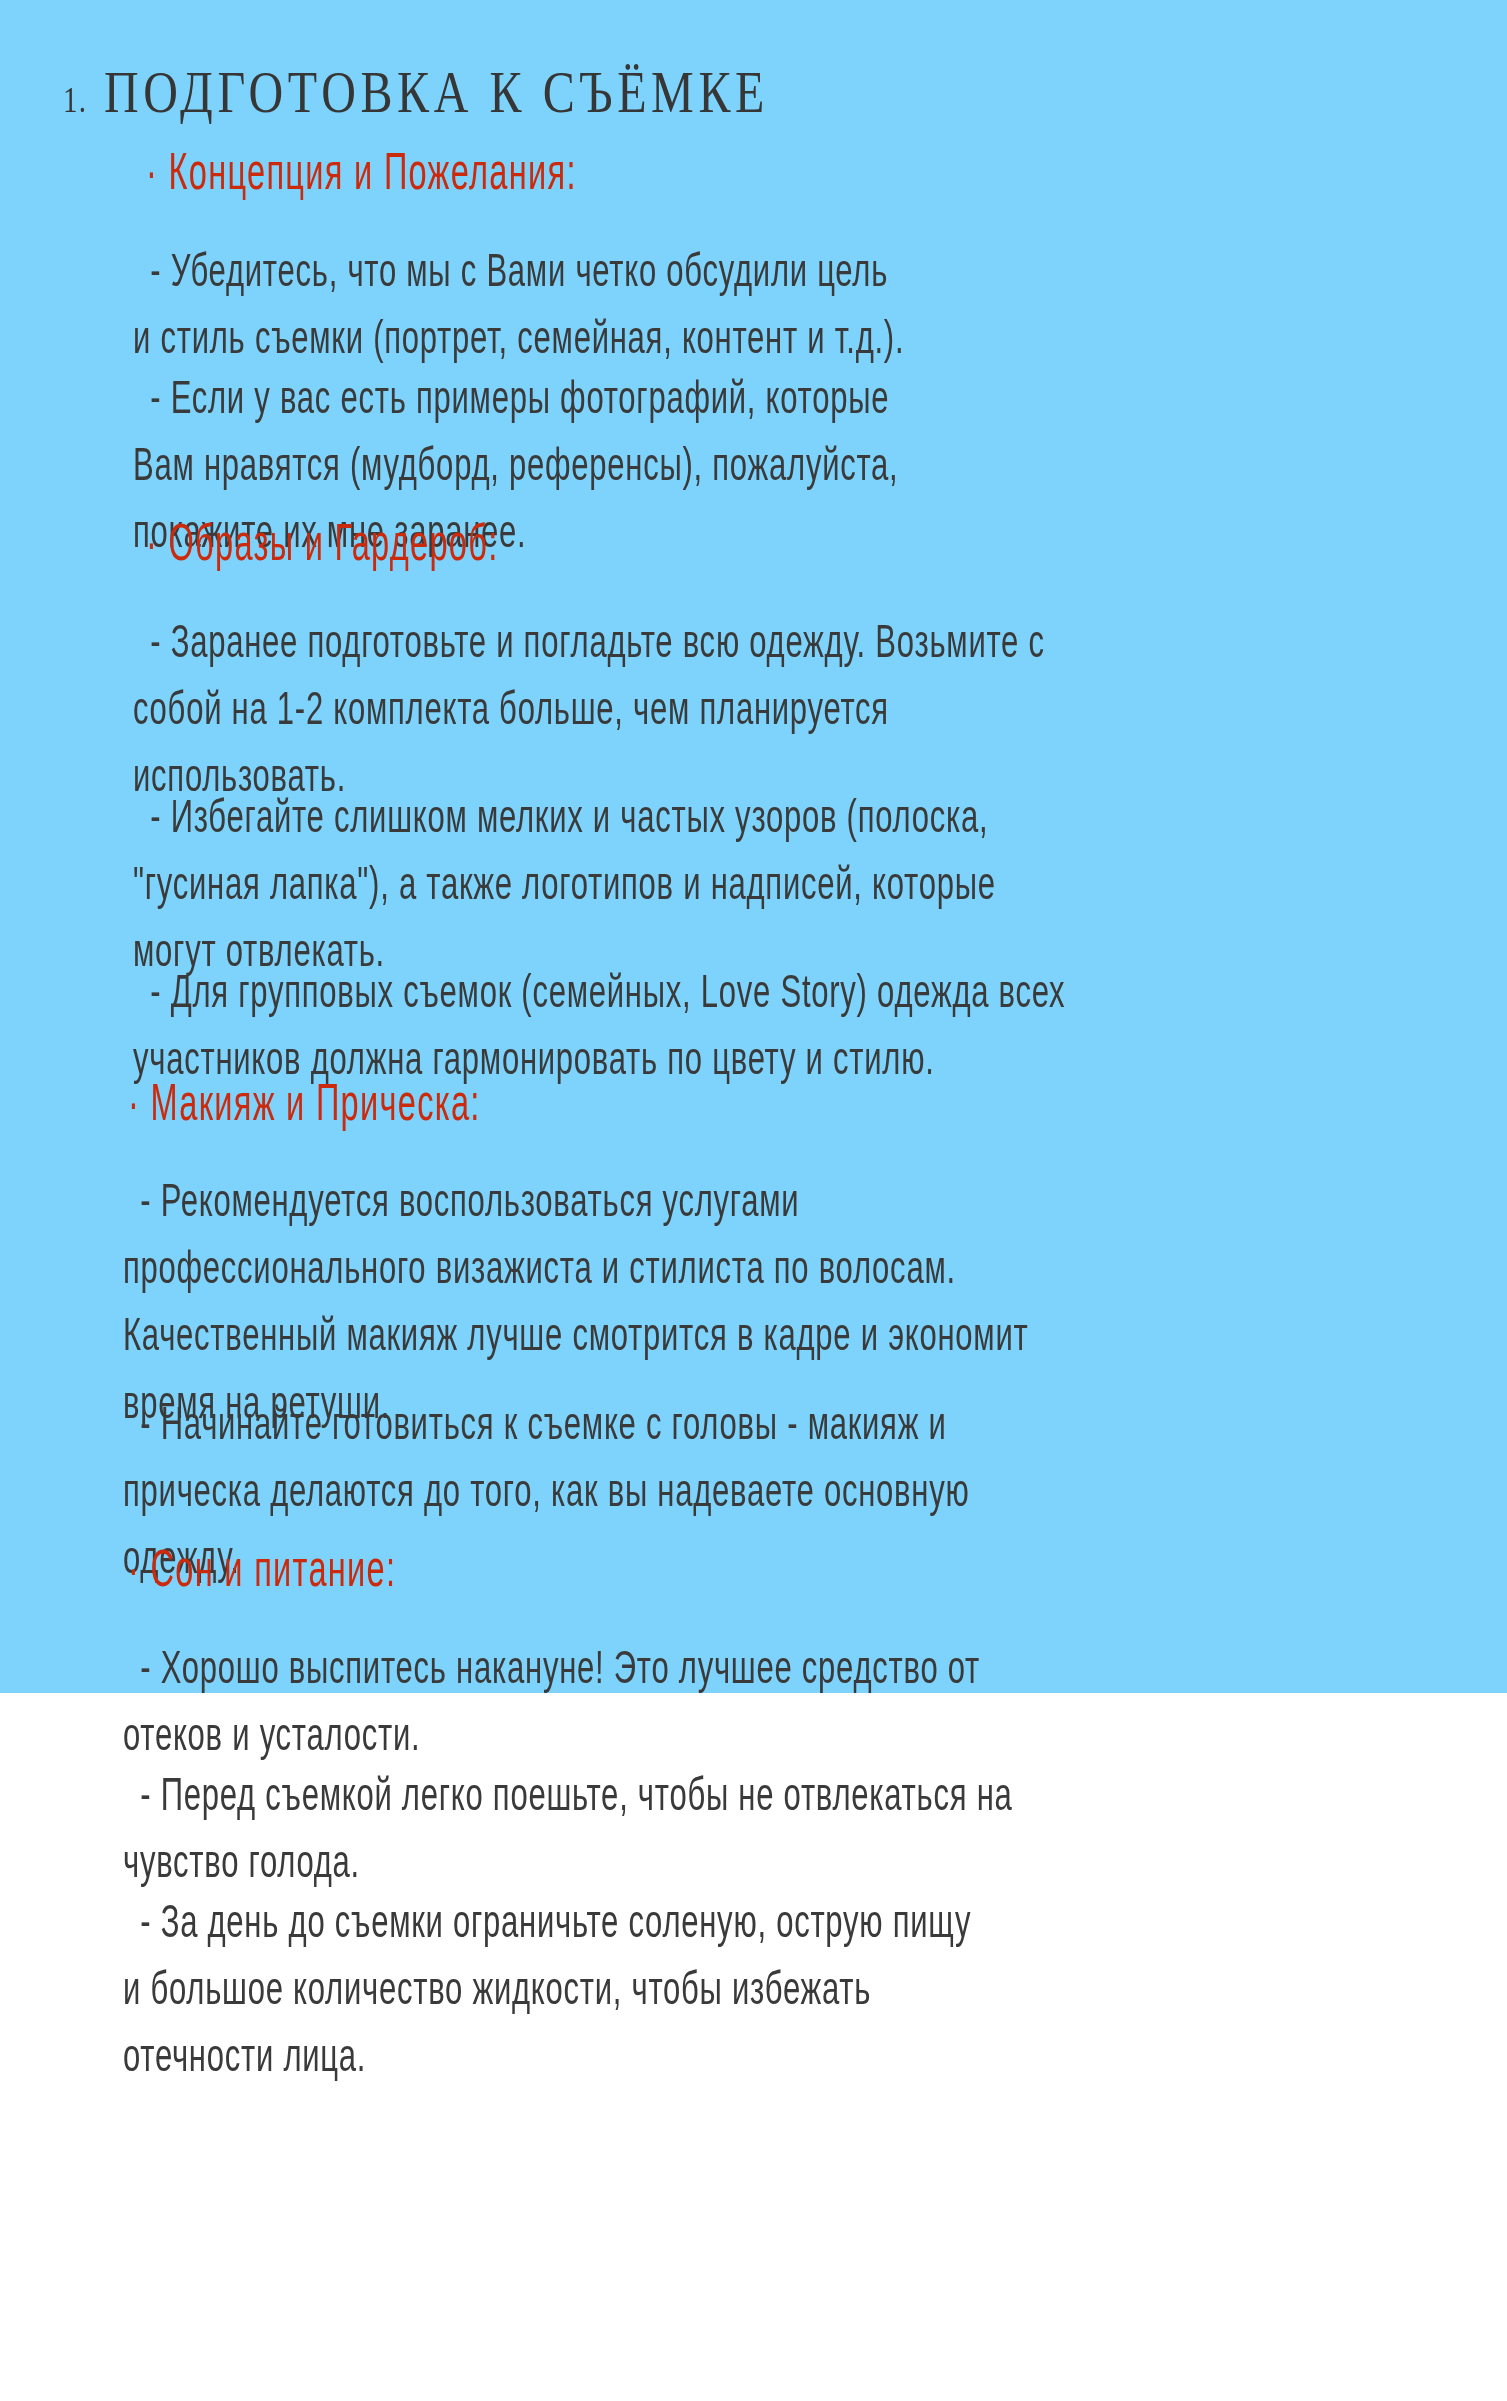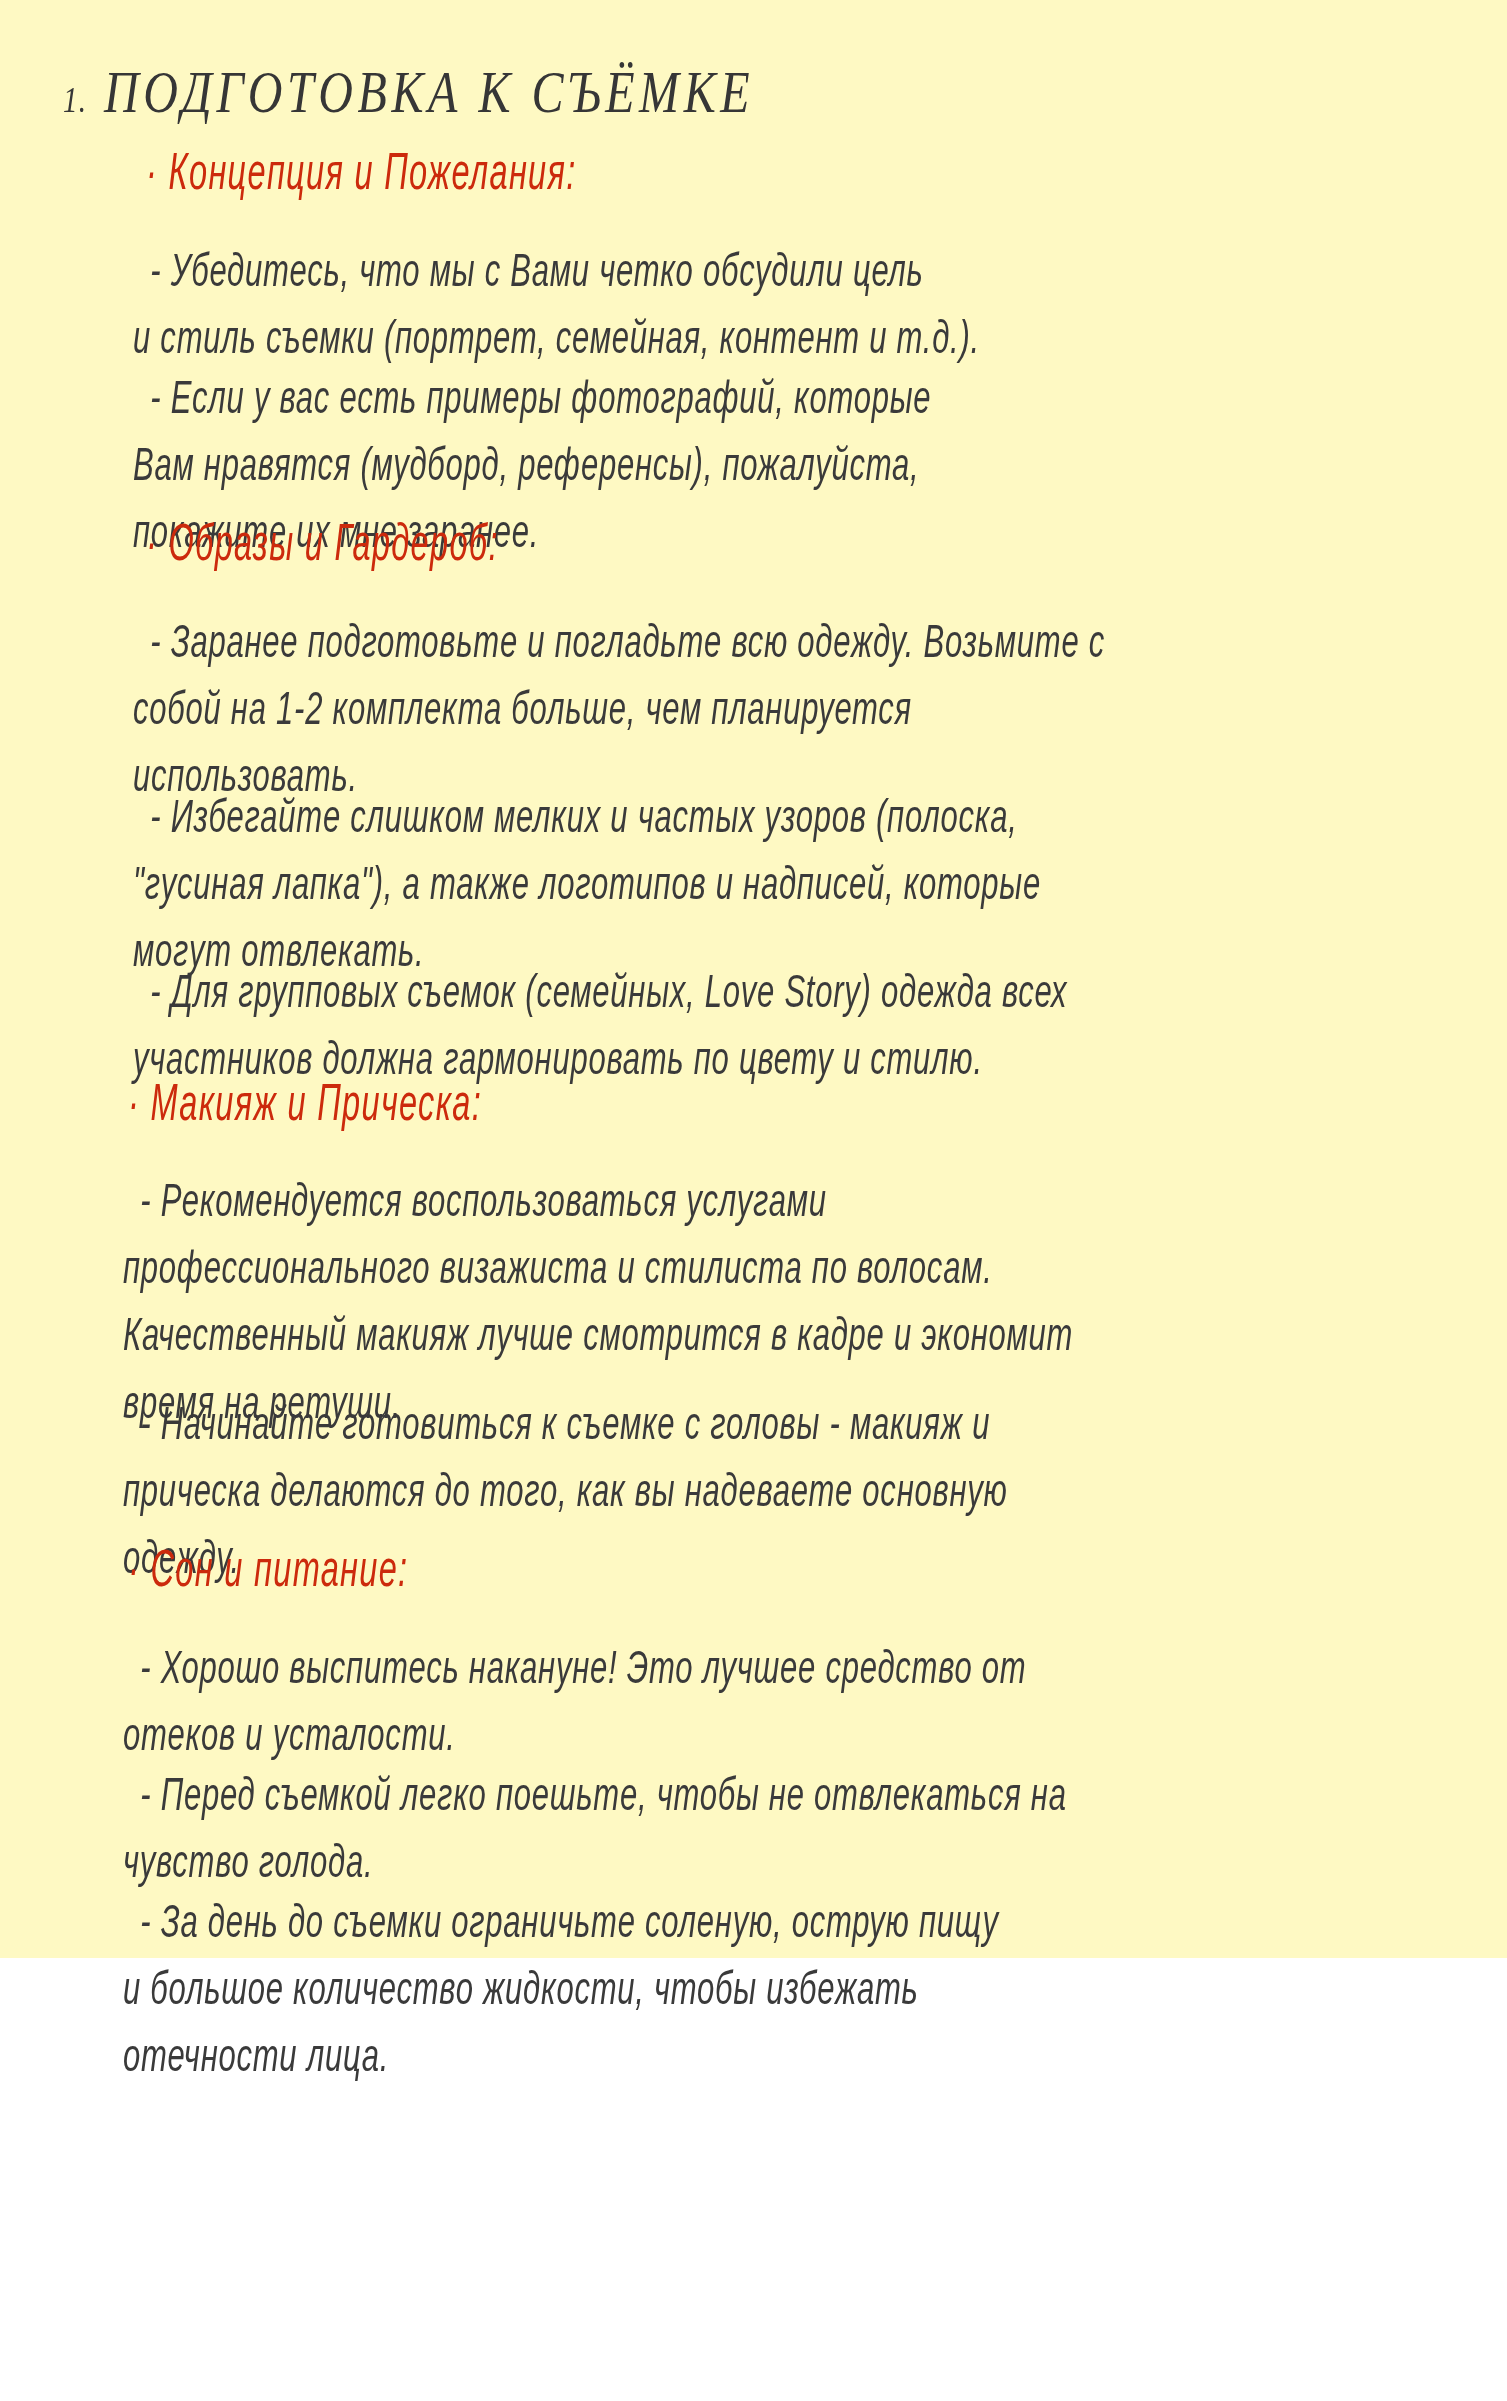--- a/index.html
+++ b/index.html
@@ -13,24 +13,23 @@
     height: 2401px;
     position: relative;
     overflow: hidden;
     font-family: "DejaVu Sans", sans-serif;
     -webkit-font-smoothing: antialiased;
   }
 
   .page {
     position: relative;
     width: 1507px;
-    height: 1958px;
-    background: #fef9c3;
+    height: 1693px;
+    background: #7dd3fc;
     box-sizing: border-box;
-    font-style: italic;
   }
 
   
   .doc-title {
     position: absolute;
     left: 63px;
     top: 63px;
     font-family: "Liberation Serif", "DejaVu Serif", serif;
     font-weight: 400;
     font-size: 48px;

